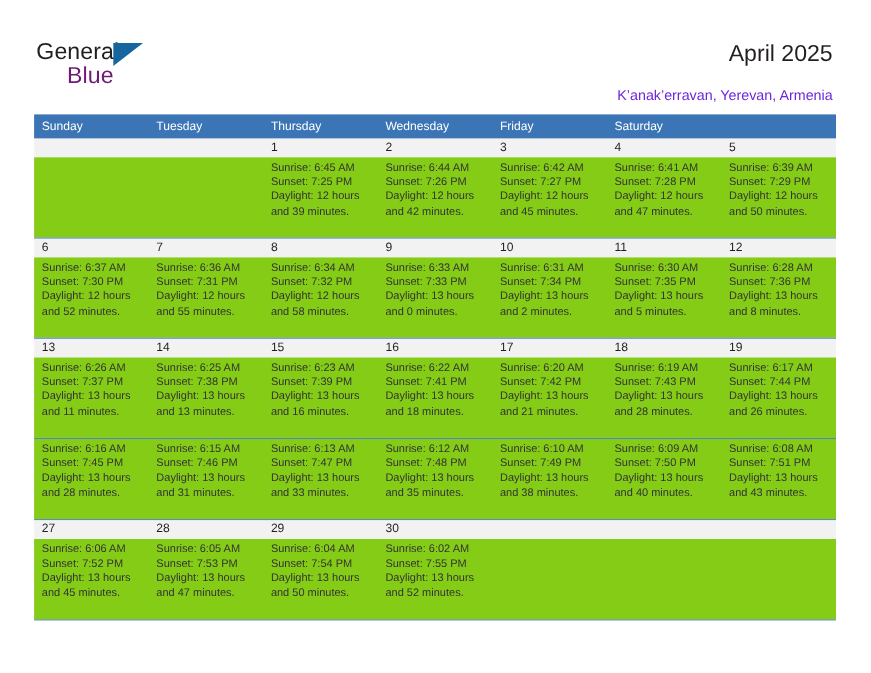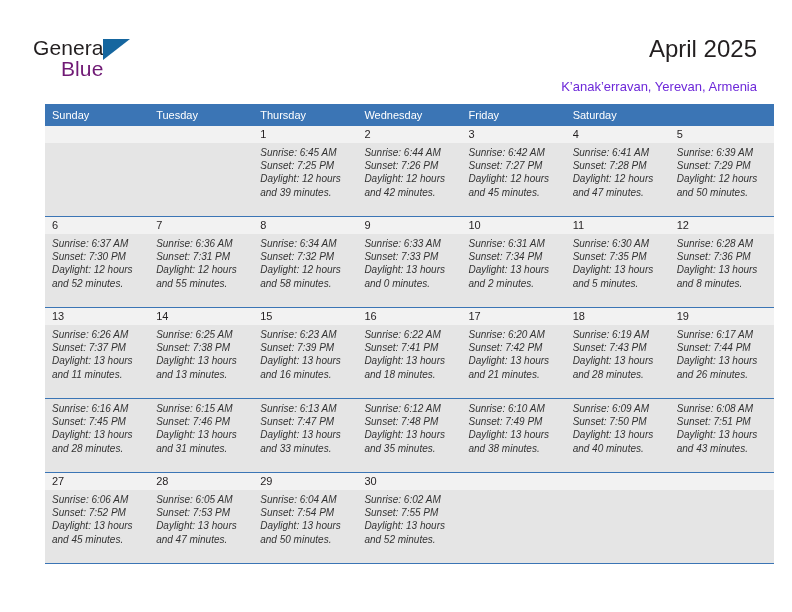--- a/index.html
+++ b/index.html
@@ -60,21 +60,21 @@
     width: 0;
     height: 0;
     border-left: 27px solid #15669f;
     border-bottom: 21px solid transparent;
   }
 
   .title {
     position: absolute;
     right: 35px;
     top: 34px;
-    font-size: 24px;
+    font-size: 21px;
     color: #231f20;
     text-align: right;
     line-height: 30px;
     white-space: nowrap;
   }
   .subtitle {
     position: absolute;
     right: 35px;
     top: 79px;
     font-size: 13px;
@@ -83,21 +83,20 @@
     line-height: 15px;
     white-space: nowrap;
   }
 
   
   .cal {
     position: absolute;
     left: 31px;
     top: 104px;
     width: 729px;
-    margin-left: 14px;
   }
   .cal-head {
     display: flex;
     background: #3b75b5;
     height: 22px;
   }
   .cal-head .hcell {
     flex: 0 0 104.14px;
     width: 104.14px;
     color: #ffffff;
@@ -116,23 +115,22 @@
   .week:first-of-type {
     border-top: none;
   }
   .week-nums {
     display: flex;
     background: #f2f2f2;
     height: 17px;
   }
   .week-body {
     display: flex;
-    background: #e5e5e5;
+    background: #84cc16;
     height: 73px;
-    font-style: italic;
   }
   .numcell {
     flex: 0 0 104.14px;
     width: 104.14px;
     box-sizing: border-box;
     padding-left: 7px;
     font-size: 11px;
     line-height: 17px;
     color: #231f20;
   }

